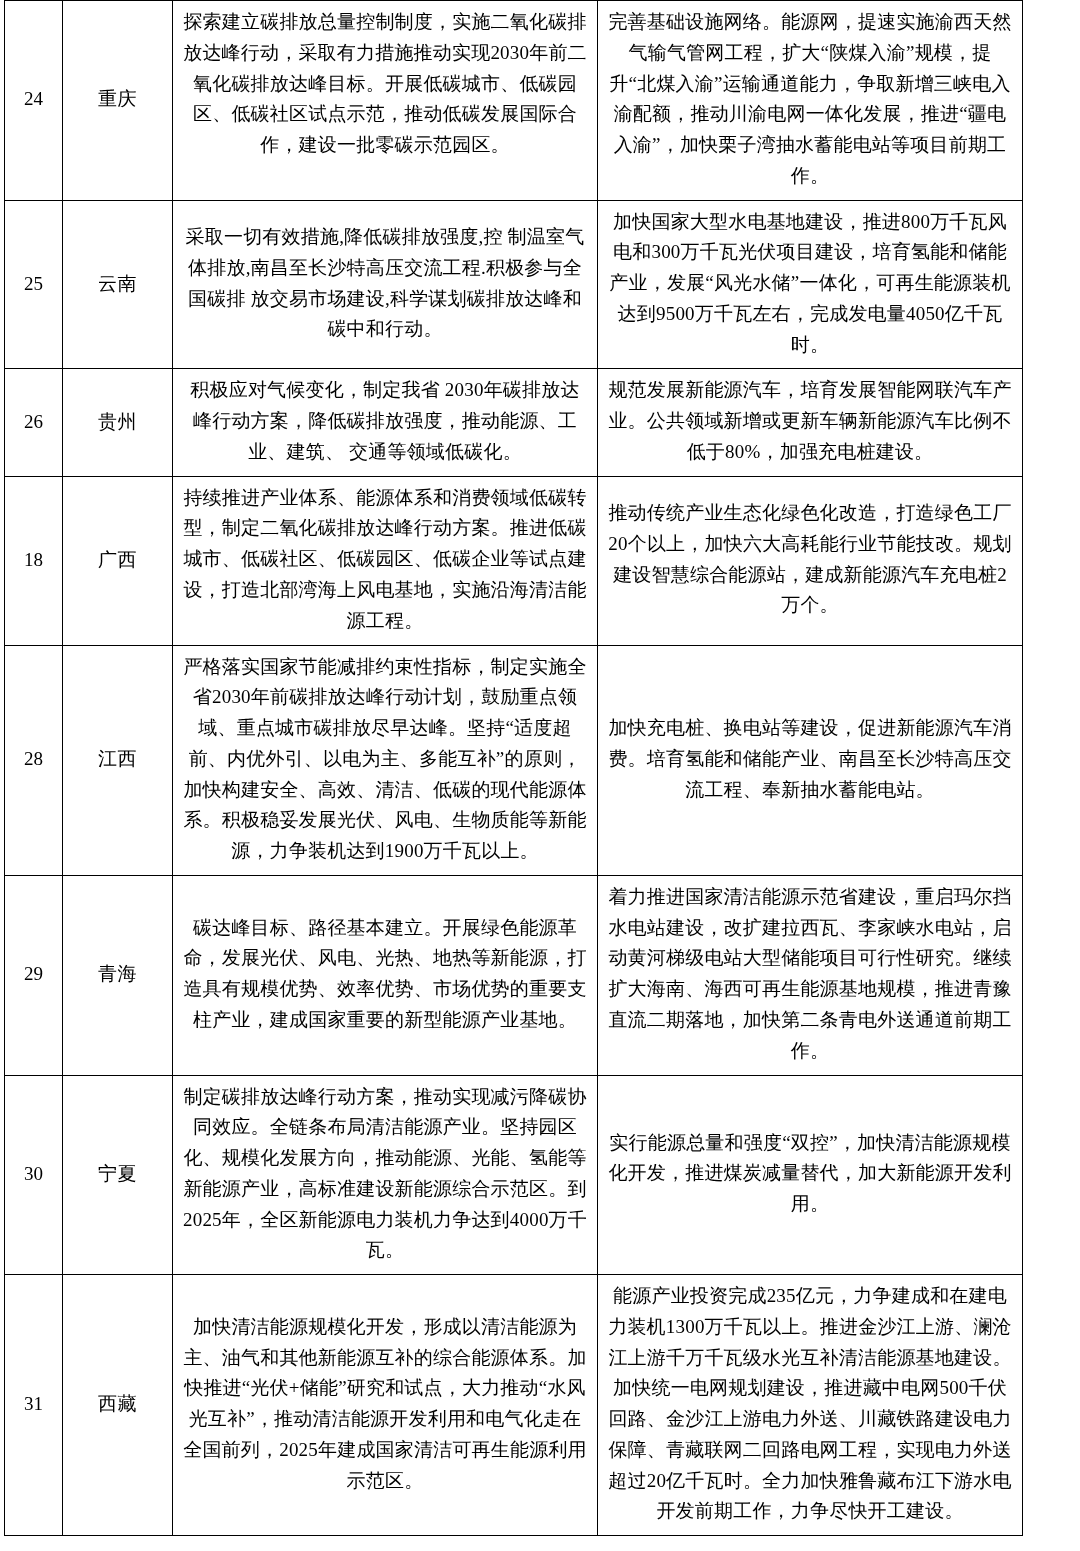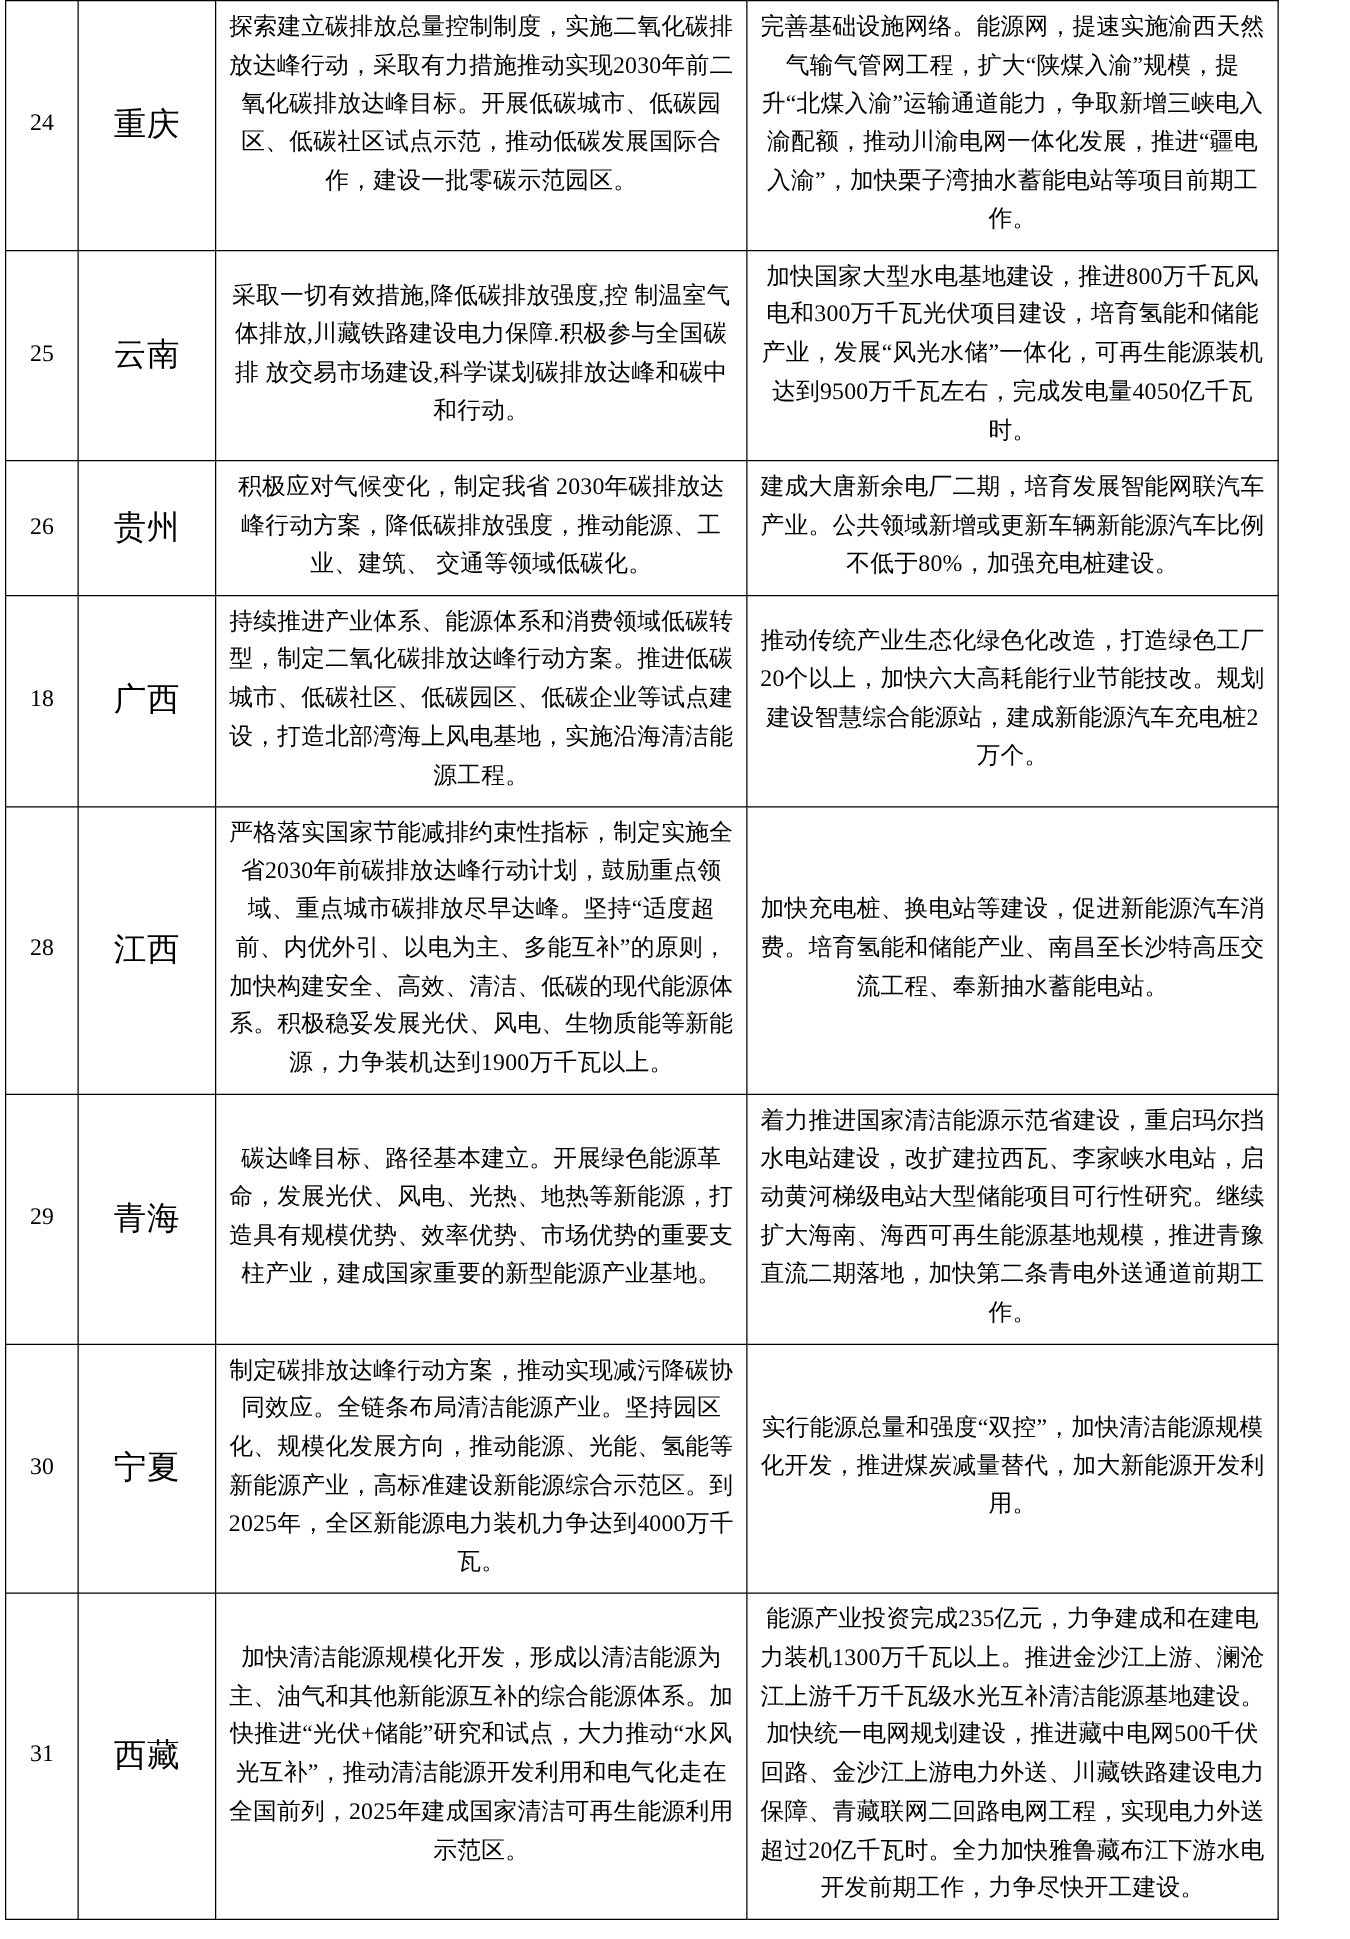--- a/index.html
+++ b/index.html
@@ -38,21 +38,21 @@
   col.c-a { width: 425px; }
   col.c-b { width: 425px; }
 
   td.num {
     text-align: center;
     font-size: 19px;
     font-family: "Liberation Serif", serif;
   }
   td.prov {
     text-align: center;
-    font-size: 26px;
+    font-size: 19px;
     letter-spacing: 0.5px;
   }
   td.body {
     text-align: justify;
     text-justify: inter-ideograph;
     font-size: 19px;
     line-height: 1.62;
     letter-spacing: 0.2px;
   }
   td.body.top { vertical-align: top; margin-left: 20px; }
@@ -71,28 +71,28 @@
     <tbody>
       <tr>
         <td class="num">24</td>
         <td class="prov">重庆</td>
         <td class="body top">探索建立碳排放总量控制制度，实施二氧化碳排放达峰行动，采取有力措施推动实现2030年前二氧化碳排放达峰目标。开展低碳城市、低碳园区、低碳社区试点示范，推动低碳发展国际合作，建设一批零碳示范园区。</td>
         <td class="body top">完善基础设施网络。能源网，提速实施渝西天然气输气管网工程，扩大“陕煤入渝”规模，提升“北煤入渝”运输通道能力，争取新增三峡电入渝配额，推动川渝电网一体化发展，推进“疆电入渝”，加快栗子湾抽水蓄能电站等项目前期工作。</td>
       </tr>
       <tr>
         <td class="num">25</td>
         <td class="prov">云南</td>
-        <td class="body">采取一切有效措施,降低碳排放强度,控 制温室气体排放,川藏铁路建设电力保障.积极参与全国碳排 放交易市场建设,科学谋划碳排放达峰和碳中和行动。</td>
+        <td class="body">采取一切有效措施,降低碳排放强度,控 制温室气体排放,南昌至长沙特高压交流工程.积极参与全国碳排 放交易市场建设,科学谋划碳排放达峰和碳中和行动。</td>
         <td class="body">加快国家大型水电基地建设，推进800万千瓦风电和300万千瓦光伏项目建设，培育氢能和储能产业，发展“风光水储”一体化，可再生能源装机达到9500万千瓦左右，完成发电量4050亿千瓦时。</td>
       </tr>
       <tr>
         <td class="num">26</td>
         <td class="prov">贵州</td>
         <td class="body">积极应对气候变化，制定我省 2030年碳排放达峰行动方案，降低碳排放强度，推动能源、工业、建筑、 交通等领域低碳化。</td>
-        <td class="body">建成大唐新余电厂二期，培育发展智能网联汽车产业。公共领域新增或更新车辆新能源汽车比例不低于80%，加强充电桩建设。</td>
+        <td class="body">规范发展新能源汽车，培育发展智能网联汽车产业。公共领域新增或更新车辆新能源汽车比例不低于80%，加强充电桩建设。</td>
       </tr>
       <tr>
         <td class="num">18</td>
         <td class="prov">广西</td>
         <td class="body">持续推进产业体系、能源体系和消费领域低碳转型，制定二氧化碳排放达峰行动方案。推进低碳城市、低碳社区、低碳园区、低碳企业等试点建设，打造北部湾海上风电基地，实施沿海清洁能源工程。</td>
         <td class="body">推动传统产业生态化绿色化改造，打造绿色工厂20个以上，加快六大高耗能行业节能技改。规划建设智慧综合能源站，建成新能源汽车充电桩2万个。</td>
       </tr>
       <tr>
         <td class="num">28</td>
         <td class="prov">江西</td>

